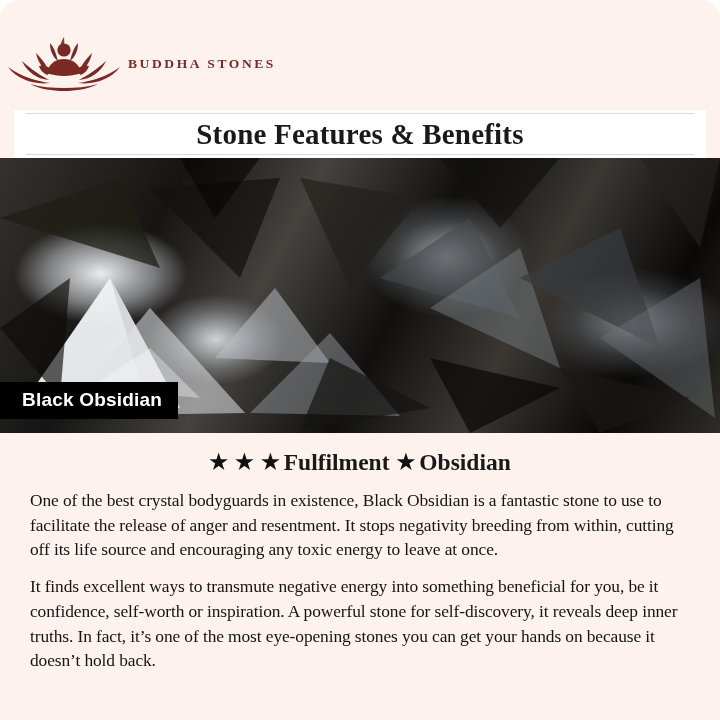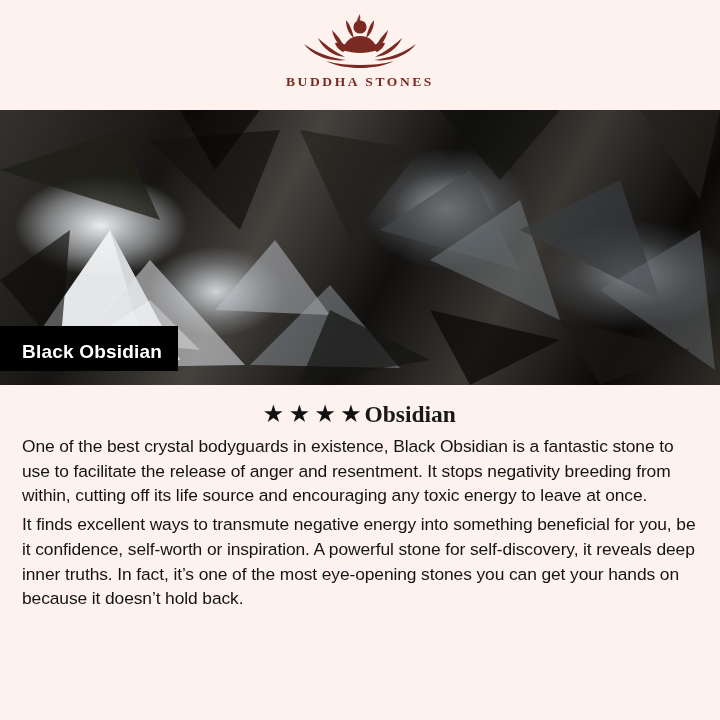--- a/index.html
+++ b/index.html
@@ -21,25 +21,26 @@
     box-sizing: border-box;
     overflow: hidden;
   }
 
   
   .header {
     position: relative;
     height: 110px;
     background: #fdf2ee;
     display: flex;
-    flex-direction: column;
+    flex-direction: row;
     align-items: center;
     justify-content: flex-start;
-    padding-top: 8px;
+    padding-top: 14px;
     box-sizing: border-box;
+    border-radius: 19px;
   }
   .logo-mark {
     width: 128px;
     height: 62px;
     position: relative;
   }
   .brand-name {
     margin-top: 4px;
     font-size: 13.5px;
     letter-spacing: 2.6px;
@@ -97,21 +98,21 @@
     filter: contrast(1.08);
   }
   .cap {
     position: absolute;
     left: 0;
     bottom: 14px;
     background: #000000;
     color: #ffffff;
     font-size: 19px;
     font-weight: bold;
-    padding: 15px 16px 8px 22px;
+    padding: 7px 16px 8px 22px;
     letter-spacing: 0.2px;
   }
 
   
   .benefits {
     background: #fdf2ee;
     padding: 12px 16px 0 16px;
     box-sizing: border-box;
     height: 287px;
   }
@@ -127,23 +128,24 @@
     margin: 4px 0 6px 0;
     white-space: nowrap;
   }
   .kw { display: inline-flex; align-items: center; gap: 4px; }
   .star { font-size: 21px; line-height: 1; color: #111; }
   .body-text {
     font-size: 17.4px;
     line-height: 1.42;
     color: #141414;
     text-align: left;
-    margin: 4px;
+    margin: 12px;
     padding: 0 2px;
     letter-spacing: -0.1px;
+    font-family: Liberation Serif, serif;
   }
   .body-text + .body-text { margin-top: 3px; }
 
   
   .notch {
     position: absolute;
     background: #ffffff;
     width: 26px;
     height: 26px;
   }
@@ -182,20 +184,23 @@
           <path d="M8 36 c9 12 25 18 42 16 c-14 -2 -28 -6 -42 -16 z"></path>
           <path d="M120 36 c-9 12 -25 18 -42 16 c14 -2 28 -6 42 -16 z"></path>
 
           <path d="M30 53 c10 5 22 7 34 7 c12 0 24 -2 34 -7 c-11 3 -22 4 -34 4 c-12 0 -23 -1 -34 -4 z"></path>
         </g>
       </svg>
     </div>
     <div class="brand-name">BUDDHA STONES</div>
   </div>
 
+  <div class="title-band">
+    <div class="title-text">Stone Features &amp; Benefits</div>
+  </div>
 
   <div class="hero">
     <div class="hero-photo">
       <svg width="720" height="275" viewBox="0 0 720 275" xmlns="http://www.w3.org/2000/svg" style="position:absolute;inset:0;">
         <g>
           <polygon points="20,250 110,120 180,250" fill="#e8eaec" opacity="0.95"></polygon>
           <polygon points="110,120 180,250 150,255" fill="#c9ccd0" opacity="0.8"></polygon>
           <polygon points="150,150 245,255 60,258" fill="#d8dbde" opacity="0.55"></polygon>
           <polygon points="215,200 275,130 330,205" fill="#b9bec3" opacity="0.5"></polygon>
           <polygon points="250,255 330,175 400,258" fill="#9aa0a6" opacity="0.45"></polygon>
@@ -223,20 +228,21 @@
   <div class="benefits">
     <div class="keywords">
       <span class="kw">
         <span class="star">★</span>
       </span>
       <span class="kw">
         <span class="star">★</span>
       </span>
       <span class="kw">
         <span class="star">★</span>
+        <span>Fulfilment</span>
       </span>
       <span class="kw">
         <span class="star">★</span>
         <span>Obsidian</span>
       </span>
     </div>
 
     <p class="body-text">One of the best crystal bodyguards in existence, Black Obsidian is a fantastic stone to use to facilitate the release of anger and resentment. It stops negativity breeding from within, cutting off its life source and encouraging any toxic energy to leave at once.</p>
     <p class="body-text">It finds excellent ways to transmute negative energy into something beneficial for you, be it confidence, self-worth or inspiration. A powerful stone for self-discovery, it reveals deep inner truths. In fact, it’s one of the most eye-opening stones you can get your hands on because it doesn’t hold back.</p>
   </div>

